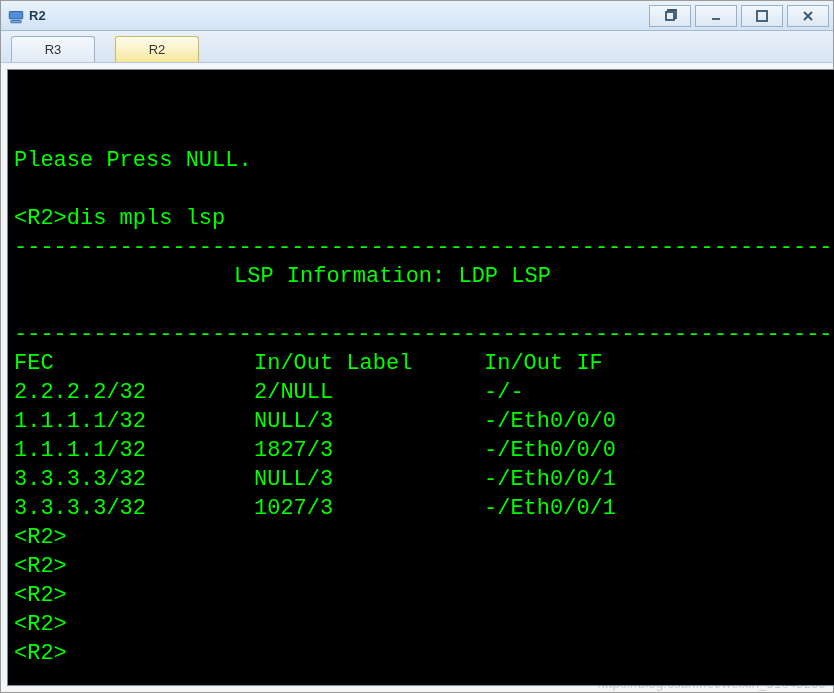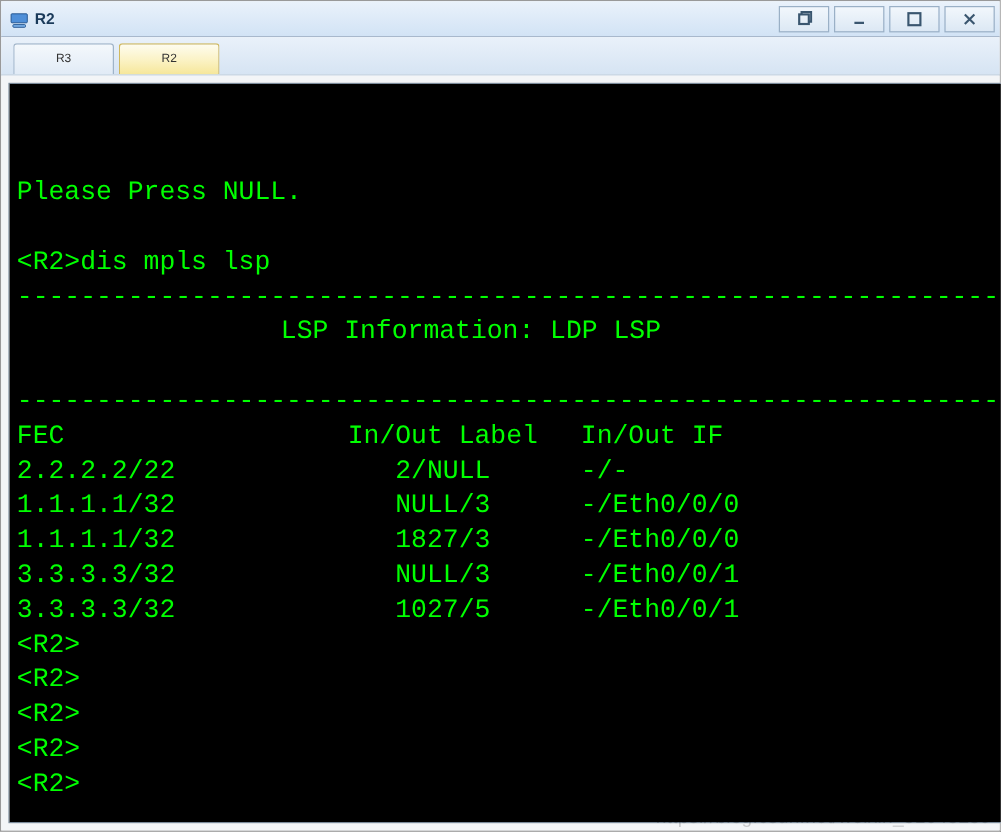--- a/index.html
+++ b/index.html
@@ -69,22 +69,22 @@
     }
     .tab {
       min-width: 84px;
       height: 26px;
       border: 1px solid #a0b4c8;
       border-bottom: none;
       border-radius: 3px 3px 0 0;
       display: flex;
       align-items: center;
       justify-content: center;
-      font-size: 10px;
-      margin-right: 4px;
+      font-size: 13px;
+      margin-right: 20px;
       background: linear-gradient(to bottom, #f4f8fc, #e1ebf6);
       color: #333;
     }
     .tab.active {
       background: linear-gradient(to bottom, #fefcef 0%, #fbf3c7 50%, #f6e79a 100%);
       border-color: #d0b85f;
     }
     .client {
       flex: 1 1 auto;
       padding: 6px;
@@ -106,26 +106,26 @@
       font-size: 22px;
       line-height: 29px;
       padding: 18px 4px 4px 6px;
       overflow: hidden;
       white-space: pre;
       position: relative;
     }
     .terminal .divider { color:#00FF00; }
     .terminal .header-row { display:block; padding-left: 220px; }
     .terminal .col-fec { display:inline-block; width:240px;font-family:Liberation Mono, monospace; }
-    .terminal .col-io  { display:inline-block; width:230px;text-align:center; }
+    .terminal .col-io  { display:inline-block; width:230px; }
     .terminal .col-if  { display:inline-block;text-align:right; }
     .watermark {
       position: absolute;
       bottom: 2px; right: 8px;
-      font-size: 16px;
+      font-size: 13px;
       color: rgba(0,0,0,0.18);
       font-family: Arial, sans-serif;
       letter-spacing: 0.2px;
       pointer-events: none;
     }
   </style>
 </head>
 <body>
 
 <div class="window">
@@ -178,25 +178,25 @@
     <div class="terminal-wrap">
       <div class="terminal" id="term">
 
 <span>Please Press NULL.</span>
 
 <span>&lt;R2&gt;dis mpls lsp</span>
 <span class="divider">-------------------------------------------------------------------------------</span>
 <span class="header-row">LSP Information: LDP LSP</span>
 <span class="divider">-------------------------------------------------------------------------------</span>
 <span><span class="col-fec">FEC</span><span class="col-io">In/Out Label</span><span class="col-if">In/Out IF</span></span>
-<span><span class="col-fec">2.2.2.2/22</span><span class="col-io">2/NULL</span><span class="col-if">-/-</span></span>
+<span><span class="col-fec">2.2.2.2/32</span><span class="col-io">2/NULL</span><span class="col-if">-/-</span></span>
 <span><span class="col-fec">1.1.1.1/32</span><span class="col-io">NULL/3</span><span class="col-if">-/Eth0/0/0</span></span>
 <span><span class="col-fec">1.1.1.1/32</span><span class="col-io">1827/3</span><span class="col-if">-/Eth0/0/0</span></span>
 <span><span class="col-fec">3.3.3.3/32</span><span class="col-io">NULL/3</span><span class="col-if">-/Eth0/0/1</span></span>
-<span><span class="col-fec">3.3.3.3/32</span><span class="col-io">1027/5</span><span class="col-if">-/Eth0/0/1</span></span>
+<span><span class="col-fec">3.3.3.3/32</span><span class="col-io">1027/3</span><span class="col-if">-/Eth0/0/1</span></span>
 <span>&lt;R2&gt;</span>
 <span>&lt;R2&gt;</span>
 <span>&lt;R2&gt;</span>
 <span>&lt;R2&gt;</span>
 <span>&lt;R2&gt;</span>
 </div>
 
     </div>
   </div>
 

